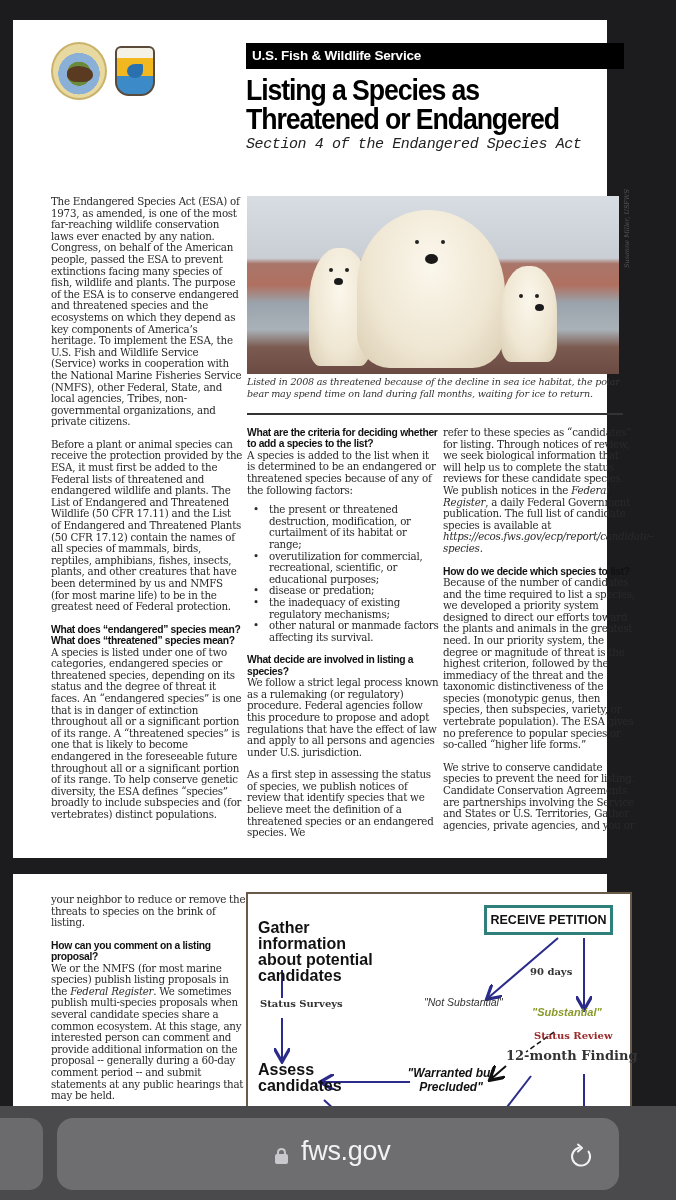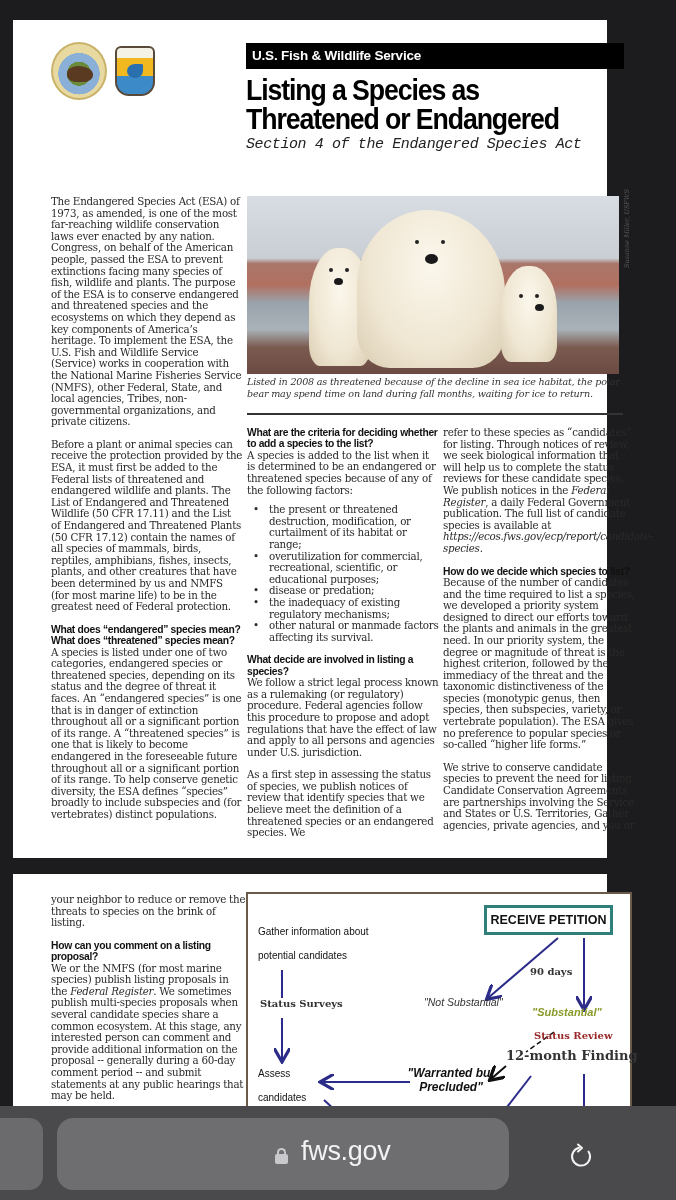--- a/index.html
+++ b/index.html
@@ -45,32 +45,32 @@
   .eye { position: absolute; width: 4px; height: 4px; background: #222; border-radius: 50%; }
   .nose { position: absolute; width: 9px; height: 7px; background: #1a1a1a; border-radius: 50%; }
   .photo-credit { position: absolute; left: 610px; top: 248px; font-size: 6.5px; color: #555; transform: rotate(-90deg); transform-origin: left top; white-space: nowrap; font-style: italic; }
   .caption { position: absolute; left: 234px; top: 356px; width: 378px; font-style: italic; font-size: 9.6px; line-height: 12px; color: #333; letter-spacing: -0.2px; }
   .caption-rule { position: absolute; left: 234px; top: 393px; width: 376px; height: 2px; background: #333; }
 
   
   #col-d { left: 38px; top: 20px; width: 195px; }
   .flowchart { position: absolute; left: 233px; top: 18px; width: 386px; height: 240px; border: 2px solid #6a5a4a; border-bottom: none; background: #fff; font-family: "Liberation Sans", sans-serif; }
   .fc { position: absolute; white-space: nowrap; }
-  .fc-bold { font-weight: normal; font-size: 10px; line-height: 24px; color: #111; }
+  .fc-bold { font-weight: bold; font-size: 16px; line-height: 16px; color: #111; }
   .petition-box { position: absolute; left: 236px; top: 11px; width: 129px; height: 30px; border: 3px solid #2f7f7b; font-weight: bold; font-size: 12.5px; line-height: 24px; text-align: center; color: #111; }
   .fc-serif { font-family: "DejaVu Serif", serif; font-weight: bold; font-size: 10px; color: #333; }
   .fc-italic { font-style: italic; font-size: 10.5px; color: #333; }
   .fc-sub { font-style: italic; font-weight: bold; font-size: 11px; color: #8a9a2a; }
   .fc-review { font-family: "DejaVu Serif", serif; font-weight: bold; font-size: 10px; color: #9b2a2a; }
   .fc-warr { font-style: italic; font-weight: bold; font-size: 12px; color: #111; line-height: 14px; text-align: center; }
 
   
   .browser-bar { position: absolute; left: 0; top: 1106px; width: 676px; height: 94px; background: #4a4a4c; }
   .tab-stub { position: absolute; left: -20px; top: 12px; width: 63px; height: 72px; background: #6b6b6e; border-radius: 14px; }
-  .url-field { position: absolute; left: 57px; top: 12px; width: 452px; height: 72px; background: #6e6e71; border-radius: 16px; }
+  .url-field { position: absolute; left: 57px; top: 12px; width: 562px; height: 72px; background: #6e6e71; border-radius: 16px; }
   .lock-icon { position: absolute; left: 218px; top: 30px; width: 13px; height: 16px; }
   .lock-icon .body { position: absolute; left: 0; top: 6px; width: 13px; height: 10px; background: #c9c9cd; border-radius: 2px; }
   .lock-icon .shackle { position: absolute; left: 2px; top: 0; width: 9px; height: 9px; border: 2px solid #c9c9cd; border-bottom: none; border-radius: 5px 5px 0 0; }
   .url-text { position: absolute; left: 244px; top: 18px; font-family: "Liberation Sans", sans-serif; font-size: 27px; color: #f2f2f2; letter-spacing: -0.3px; }
   .reload-icon { position: absolute; left: 511px; top: 24px; width: 28px; height: 28px; }
 </style>
 </head>
 <body>
 
 <div class="page" id="page1">

